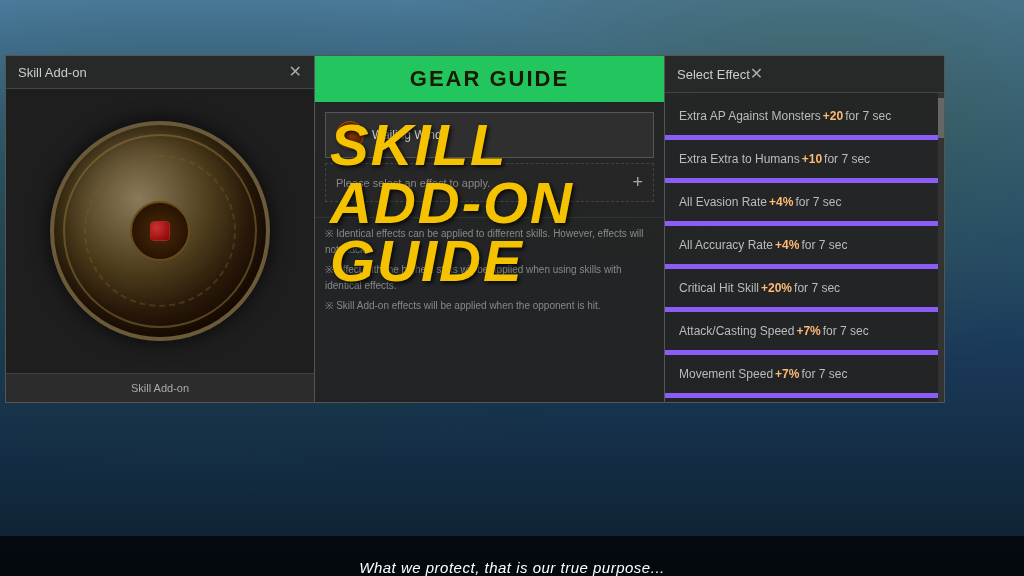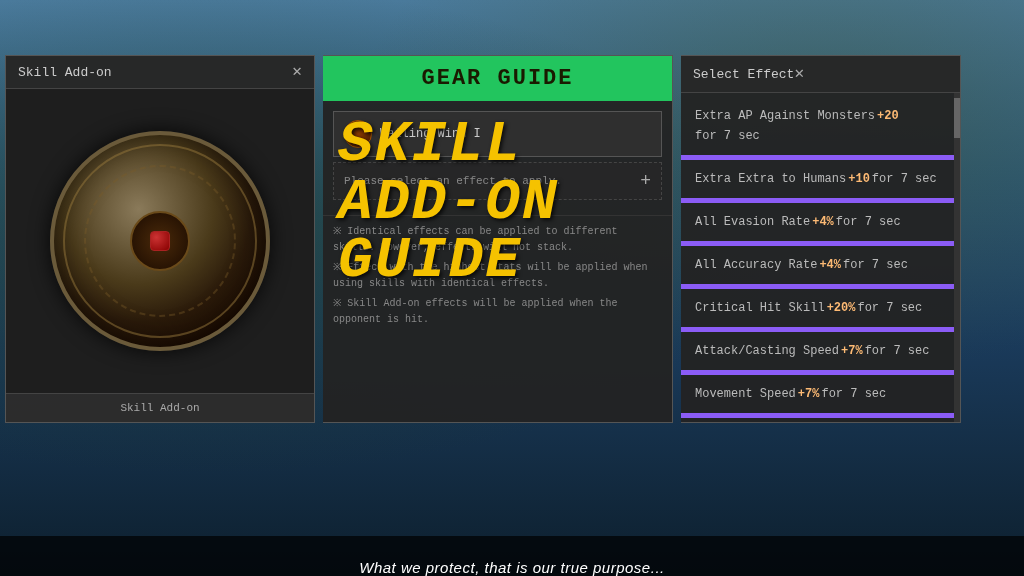--- a/index.html
+++ b/index.html
@@ -50,23 +50,22 @@
       font-style: italic;
       letter-spacing: 0.5px;
     }
 
     
     .ui-container {
       position: absolute;
       top: 55px;
       left: 5px;
       display: flex;
-      gap: 8px;
+      gap: 0;
       z-index: 20;
-      font-family: Liberation Mono, monospace;
     }
 
     
     .skill-panel {
       width: 310px;
       background: rgba(35, 35, 35, 0.95);
       border: 1px solid #555;
       display: flex;
       flex-direction: column;
     }

